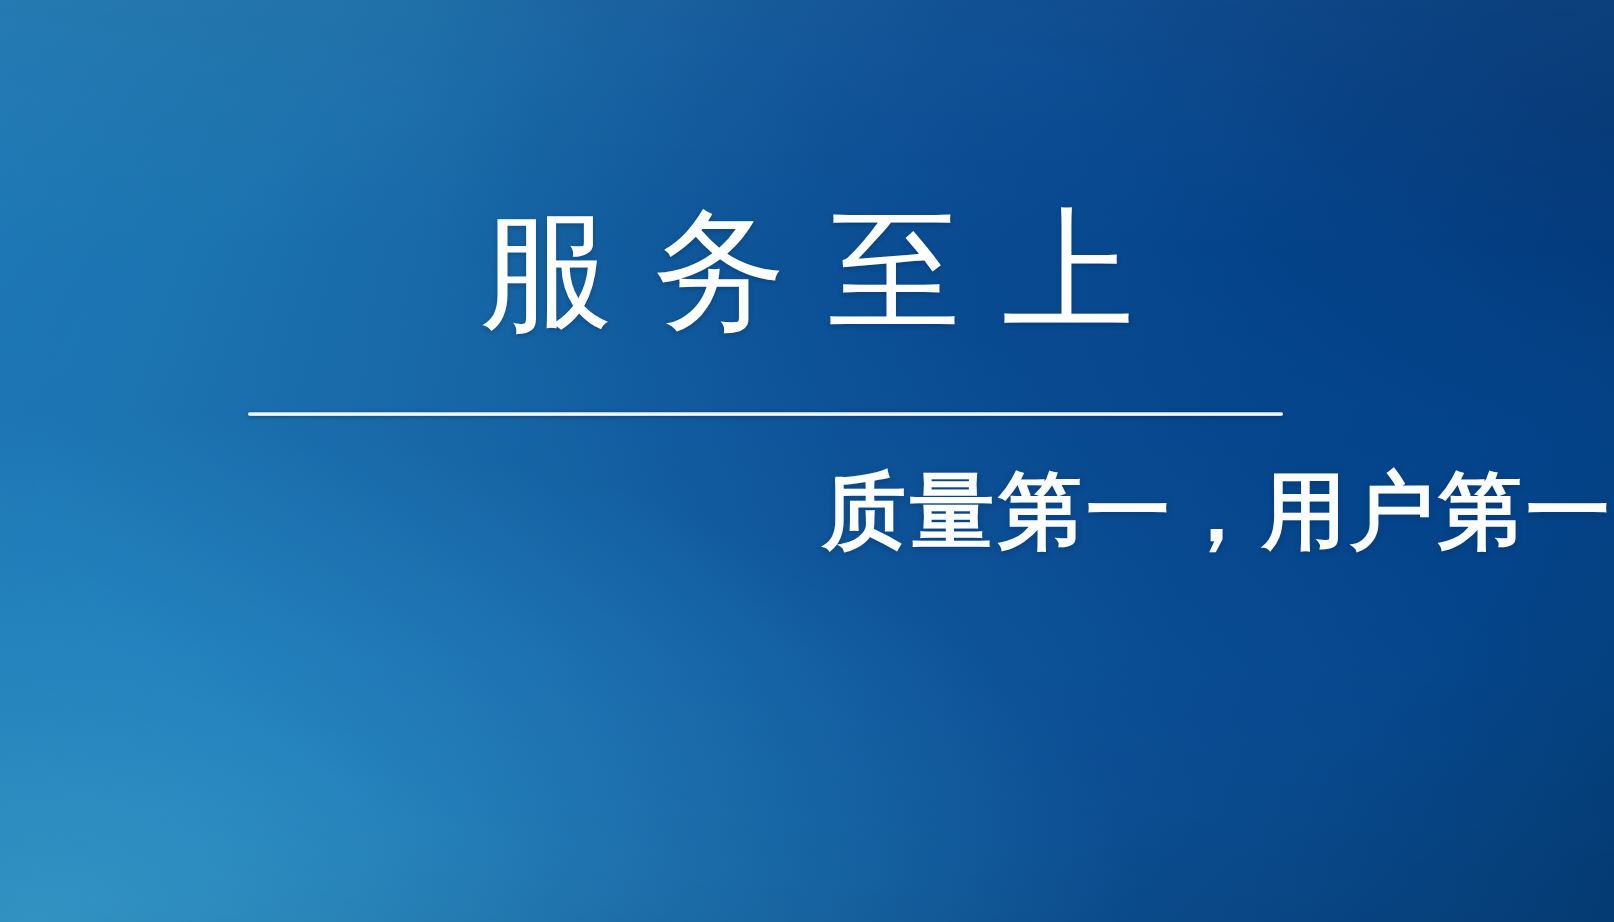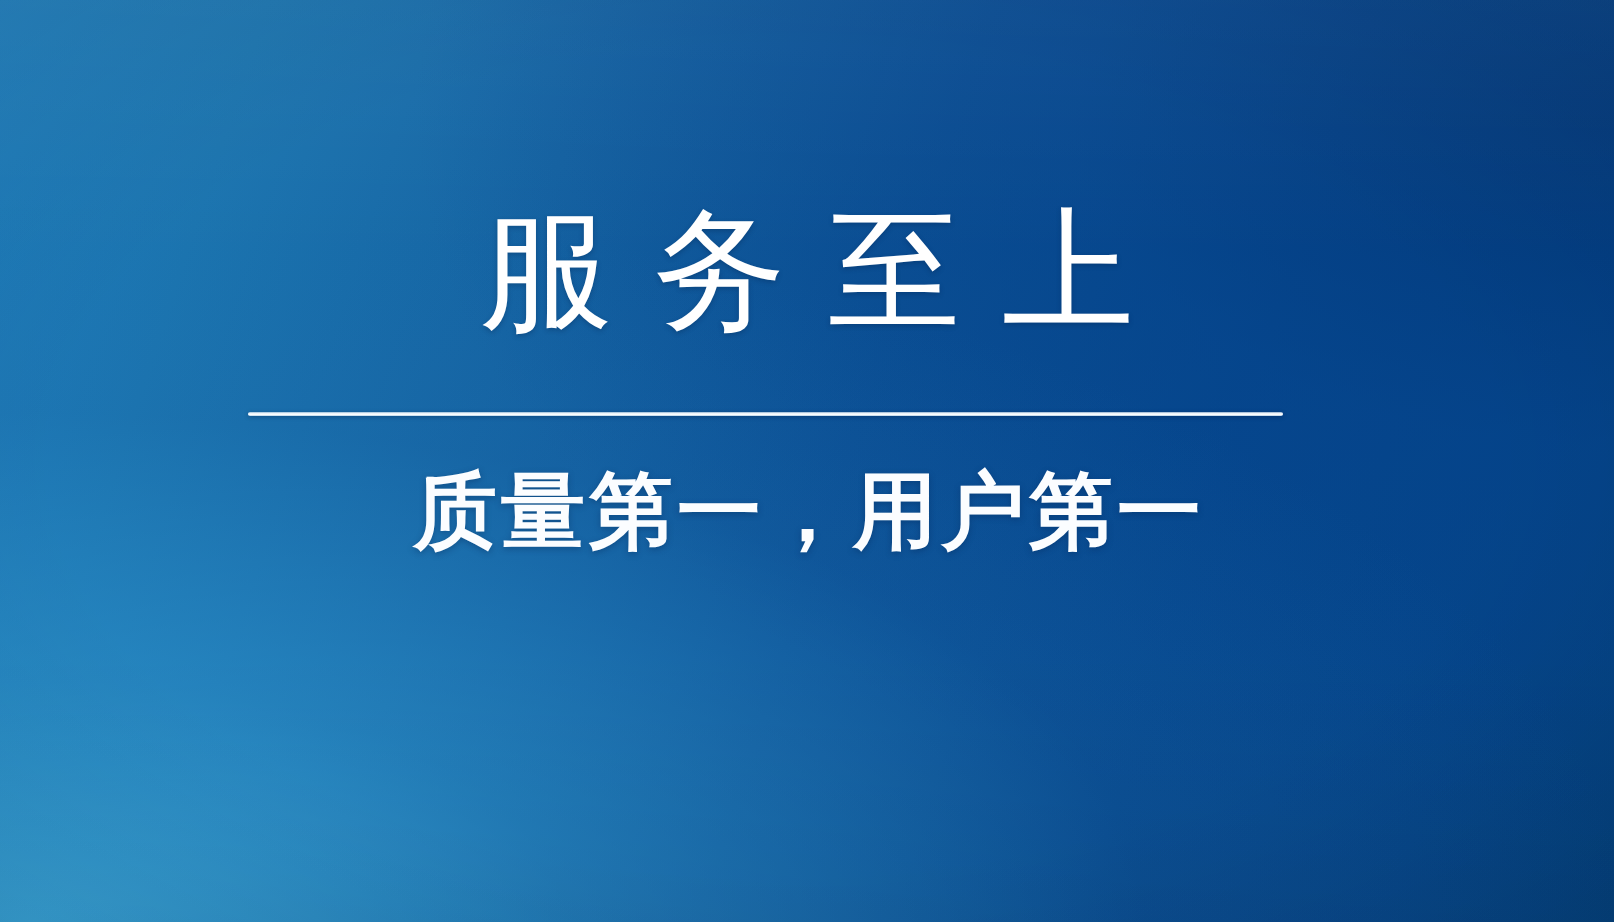--- a/index.html
+++ b/index.html
@@ -68,21 +68,21 @@
     height: 4px;
     background: linear-gradient(180deg, rgba(255,255,255,0.55) 0%, #eef5fb 38%, #ffffff 60%, rgba(210,230,245,0.85) 100%);
     border-radius: 2px;
     box-shadow: 0 1px 4px rgba(0,20,60,0.35);
   }
 
   .sub-line {
     position: absolute;
     left: 0;
     right: 0;
-    text-align: center;
+    text-align: right;
     color: #fbfdff;
     font-weight: 700;
     white-space: nowrap;
     text-shadow: 0 2px 6px rgba(0,35,80,0.35);
   }
   .sub-line-1 {
     top: 455px;
     font-size: 84px;
     letter-spacing: 4px;
     text-indent: 4px;

